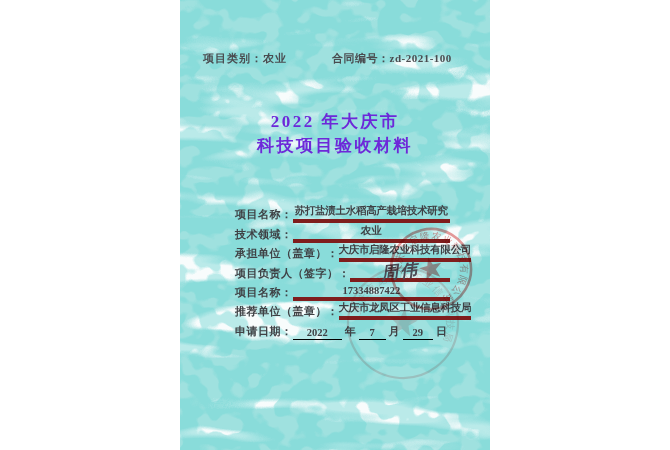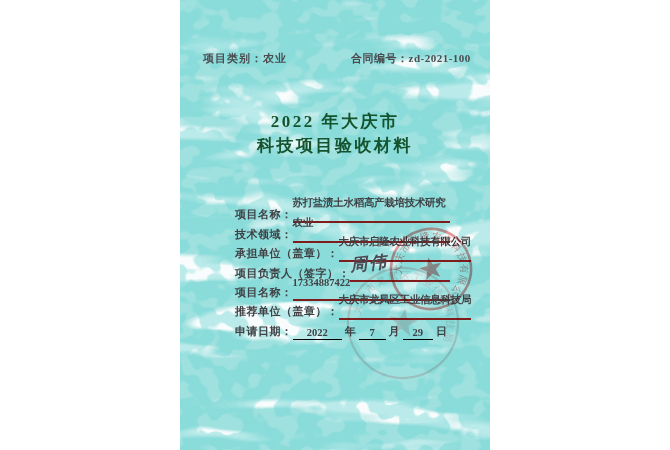--- a/index.html
+++ b/index.html
@@ -9,36 +9,36 @@
   }
   
   .page{
     position:absolute;left:180px;top:0;width:310px;height:450px;
     background:#f8fcfc;overflow:hidden;
   }
   .texture{position:absolute;left:0;top:0;width:310px;height:450px;pointer-events:none;}
   
   .hdr{position:absolute;top:51px;font-size:11px;color:#4a4c50;letter-spacing:1px;font-weight:600;}
   .hdr.left{left:23px;}
-  .hdr.right{left:171px;letter-spacing:0.5px;}
+  .hdr.right{left:152px;letter-spacing:0.5px;}
   
   .title{
     position:absolute;top:110px;left:0;width:100%;text-align:center;
-    font-size:17px;line-height:24px;font-weight:bold;color:#14532d;letter-spacing:2.5px;
+    font-size:17px;line-height:24px;font-weight:bold;color:#6d28d9;letter-spacing:2.5px;
   }
   
   .form{position:absolute;left:55px;top:204px;width:215px;}
   .row{
     display:flex;align-items:flex-end;height:19.4px;
     font-size:11px;color:#3f4145;font-weight:600;white-space:nowrap;
   }
   .row .lbl{letter-spacing:0.5px;padding-bottom:1px;flex:0 0 auto;}
   .row .val{
-    flex:1 1 auto;border-bottom:2px solid #7f1d1d;
-    font-size:10.5px;padding-bottom:11px;overflow:visible;letter-spacing:0;
+    flex:1 1 auto;border-bottom:4px solid #7f1d1d;text-align:center;
+    font-size:10.5px;padding-bottom:1px;overflow:visible;letter-spacing:0;
   }
   .row .val.tight{letter-spacing:-0.3px;}
   .sig{
     display:inline-block;font-size:17px;font-style:italic;font-weight:700;color:#4b4b55;
     transform:rotate(-6deg) translateY(2px);letter-spacing:2px;line-height:10px;
   }
   .dateparts{flex:1 1 auto;display:flex;align-items:flex-end;}
   .dateparts .seg{
     border-bottom:1px solid #000000;text-align:center;font-size:10.5px;padding:0 2px 1px 2px;
   }

